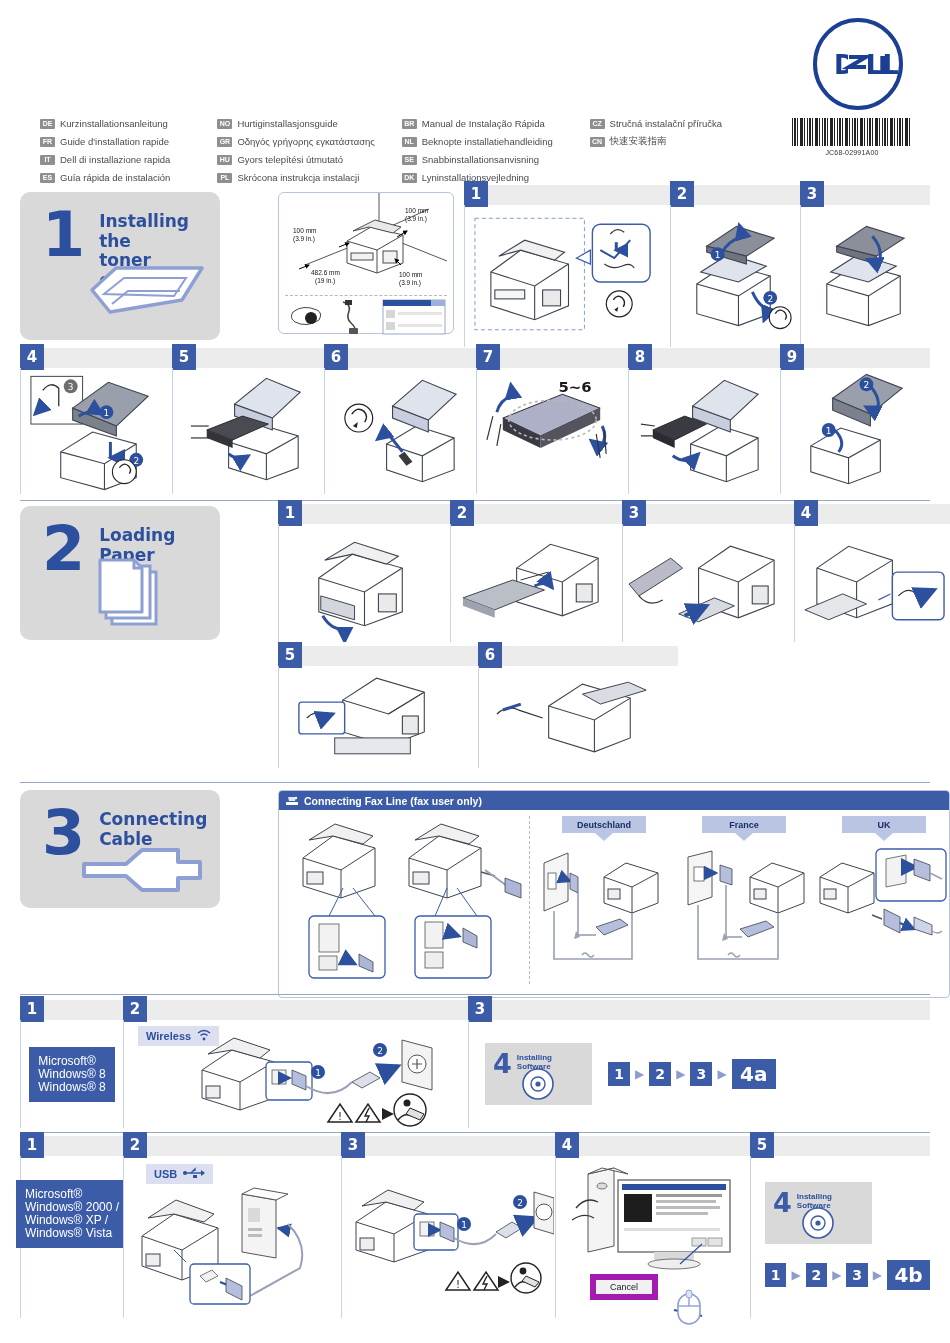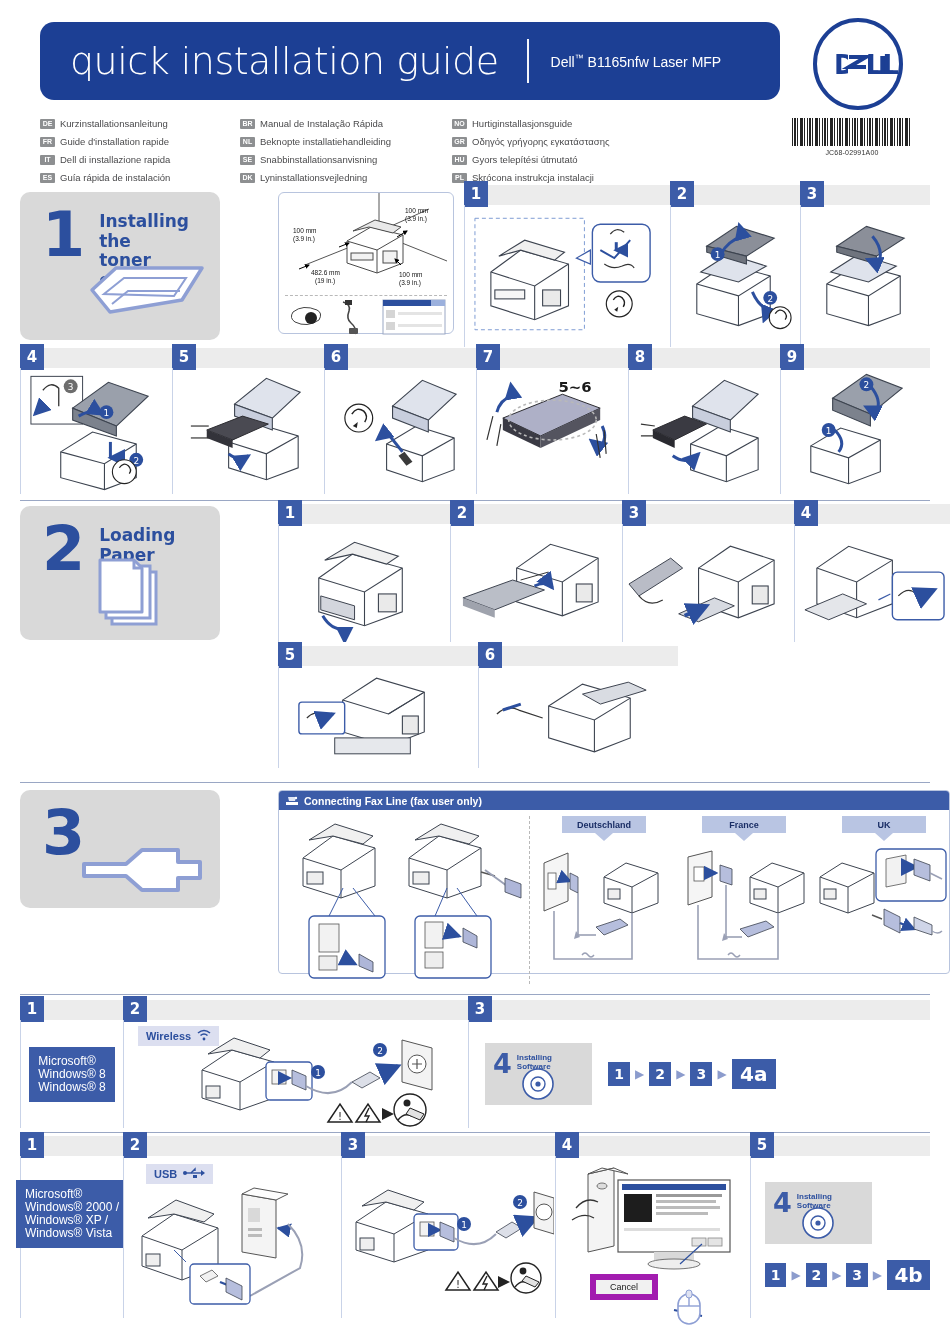--- a/index.html
+++ b/index.html
@@ -99,21 +99,21 @@
 
   .row-9 { position:absolute; left:20px; top:348px; width:910px; }
 
   
   .s2 { position:absolute; left:20px; top:506px; }
   .s2-label { position:absolute; left:0; top:0; width:200px; height:134px; }
 
   
   .s3 { position:absolute; left:20px; top:790px; }
   .s3-label { position:absolute; left:0; top:0; width:200px; height:118px; }
-  .fax-box { position:absolute; left:258px; top:0; width:672px; height:184px;
+  .fax-box { position:absolute; left:258px; top:0; width:672px; height:208px;
              border:1px solid #b8c4de; border-radius:4px; background:#fff; }
   .fax-head { height:19px; background:#3c5ca8; color:#fff; display:flex; align-items:center;
               padding-left:6px; font-size:10.5px; font-weight:bold; border-radius:3px 3px 0 0;}
   .fax-head .fax-ico { margin-right:5px; display:flex; align-items:center;}
 
   .ctry-tag {
     width:84px; height:17px; background:#b9c5e3; color:#1a2e66;
     font-size:9px; font-weight:bold; display:flex; align-items:center; justify-content:center;
     position:relative;
   }
@@ -161,27 +161,20 @@
     padding:2px 14px; text-align:center; display:inline-block;
   }
   .hr-line { position:absolute; left:20px; width:910px; height:1px; background:#9aa7c4; }
 </style>
 </head>
 <body>
 
 <div class="page">
 
   <div class="header">
-    <div class="title-bar">
-      <div class="title-main">quick installation guide</div>
-      <div class="title-divider"></div>
-      <div class="title-model">
-        <span>Dell</span><sup>™</sup><span> B1165nfw  Laser MFP</span>
-      </div>
-    </div>
 
     <div class="dell-logo">
       <svg width="108" height="96" viewBox="0 0 108 96">
         <ellipse cx="54" cy="48" rx="43" ry="44" fill="none" stroke="#1c3f94" stroke-width="4"></ellipse>
         <text x="54" y="58" font-family="DejaVu Sans, sans-serif" font-size="25" font-weight="bold" fill="#1c3f94" text-anchor="middle" letter-spacing="-1">D</text>
         <text x="54" y="58" font-family="DejaVu Sans, sans-serif" font-size="25" font-weight="bold" fill="#1c3f94" text-anchor="middle" letter-spacing="-1" transform="translate(20,0)">LL</text>
         <path d="M46 40 L60 40 L46 52 L60 52" fill="none" stroke="#1c3f94" stroke-width="3.5"></path>
         <text x="30" y="58" font-family="DejaVu Sans, sans-serif" font-size="26" font-weight="bold" fill="#1c3f94">D</text>
         <text x="62" y="58" font-family="DejaVu Sans, sans-serif" font-size="26" font-weight="bold" fill="#1c3f94">LL</text>
         <rect x="44" y="34" width="20" height="26" fill="#ffffff"></rect>
@@ -201,54 +194,64 @@
         </div>
         <div class="lang-row">
           <span class="lang-code">IT</span>
           <span class="lang-text">Dell di installazione rapida</span>
         </div>
         <div class="lang-row">
           <span class="lang-code">ES</span>
           <span class="lang-text">Guía rápida de instalación</span>
         </div>
       </div>
+      <div class="lang-col c3">
+        <div class="lang-row">
+          <span class="lang-code">NO</span>
+          <span class="lang-text">Hurtiginstallasjonsguide</span>
+        </div>
+        <div class="lang-row">
+          <span class="lang-code">GR</span>
+          <span class="lang-text">Οδηγός γρήγορης εγκατάστασης</span>
+        </div>
+        <div class="lang-row">
+          <span class="lang-code">HU</span>
+          <span class="lang-text">Gyors telepítési útmutató</span>
+        </div>
+        <div class="lang-row">
+          <span class="lang-code">PL</span>
+          <span class="lang-text">Skrócona instrukcja instalacji</span>
+        </div>
+      </div>
       <div class="lang-col c2">
         <div class="lang-row">
           <span class="lang-code">BR</span>
           <span class="lang-text">Manual de Instalação Rápida</span>
         </div>
         <div class="lang-row">
           <span class="lang-code">NL</span>
           <span class="lang-text">Beknopte installatiehandleiding</span>
         </div>
         <div class="lang-row">
           <span class="lang-code">SE</span>
           <span class="lang-text">Snabbinstallationsanvisning</span>
         </div>
         <div class="lang-row">
           <span class="lang-code">DK</span>
           <span class="lang-text">Lyninstallationsvejledning</span>
         </div>
       </div>
-      <div class="lang-col c3">
-        <div class="lang-row">
-          <span class="lang-code">NO</span>
-          <span class="lang-text">Hurtiginstallasjonsguide</span>
-        </div>
-        <div class="lang-row">
-          <span class="lang-code">GR</span>
-          <span class="lang-text">Οδηγός γρήγορης εγκατάστασης</span>
-        </div>
-        <div class="lang-row">
-          <span class="lang-code">HU</span>
-          <span class="lang-text">Gyors telepítési útmutató</span>
-        </div>
-        <div class="lang-row">
-          <span class="lang-code">PL</span>
-          <span class="lang-text">Skrócona instrukcja instalacji</span>
+      <div class="lang-col c4">
+        <div class="lang-row">
+          <span class="lang-code">CZ</span>
+          <span class="lang-text">Stručná instalační příručka</span>
+        </div>
+        <div class="lang-row">
+          <span class="lang-code">CN</span>
+          <span class="lang-text">快速安装指南</span>
         </div>
       </div>
     </div>
 
     <div class="barcode-box">
       <div class="barcode-bars"></div>
       <div class="barcode-num">JC68-02991A00</div>
     </div>
   </div>
 
@@ -775,20 +778,21 @@
         </div>
       </div>
     </div>
   </div>
 
   <div class="hr-line" style="top:782px;"></div>
 
   <div class="s3">
     <div class="sec-label s3-label">
       <div class="sec-num">3</div>
+      <div class="sec-title">Connecting Cable</div>
       <svg style="position:absolute;left:62px;top:56px;" width="128" height="48" viewBox="0 0 128 48">
         <path d="M2 18 L44 18 L60 4 L96 4 L96 16 L118 16 L118 32 L96 32 L96 44 L60 44 L44 30 L2 30 Z" fill="#fff" stroke="#8e9fd4" stroke-width="4" stroke-linejoin="round"></path>
       </svg>
     </div>
 
     <div class="fax-box">
       <div class="fax-head">
         <span class="fax-ico">
           <svg width="14" height="11" viewBox="0 0 14 11">
             <path d="M1 7 h12 v3 h-12z" fill="#fff"></path>

